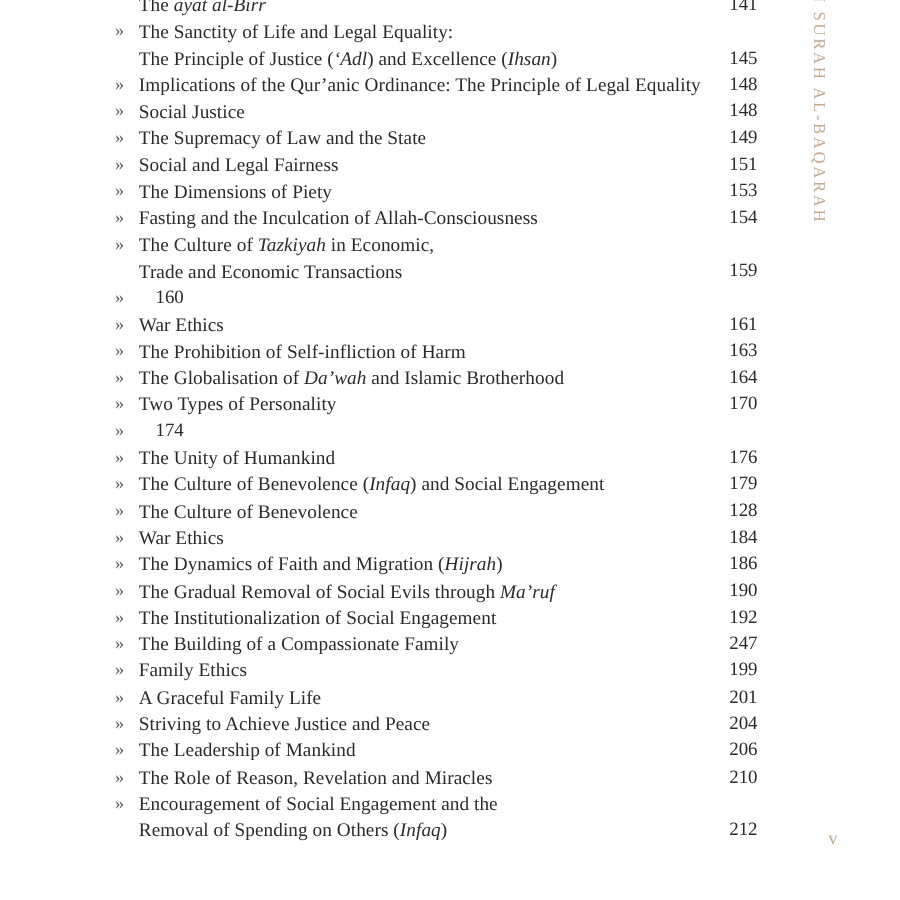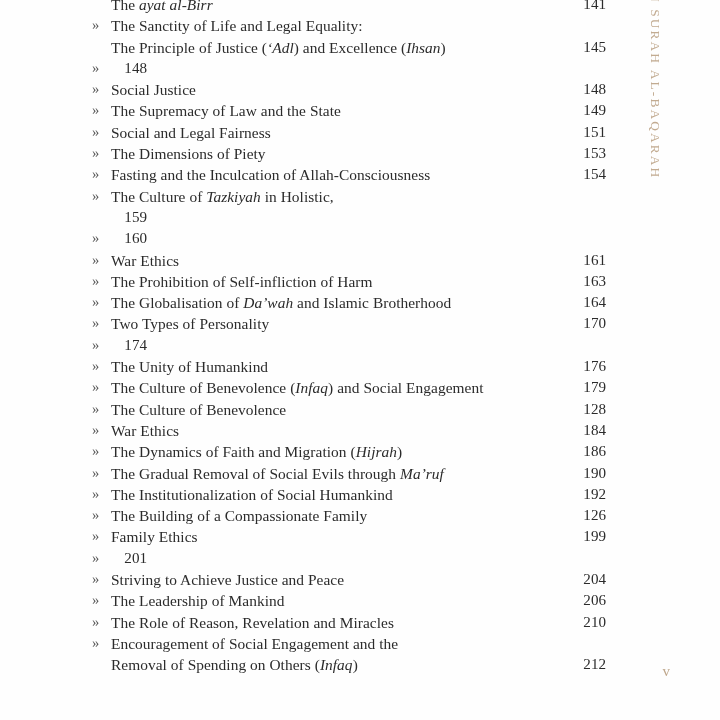--- a/index.html
+++ b/index.html
@@ -124,20 +124,21 @@
         <span class="label"><span>The Sanctity of Life and Legal Equality:</span></span>
         <span class="pg empty"></span>
       </div>
       <div class="entry cont">
         <span class="bullet blank"></span>
         <span class="label"><span>The Principle of Justice (</span><i>‘Adl</i><span>) and Excellence (</span><i>Ihsan</i><span>)</span></span>
         <span class="pg">145</span>
       </div>
       <div class="entry">
         <span class="bullet">»</span>
+        <span class="label"><span>Implications of the Qur’anic Ordinance: The Principle of Legal Equality</span></span>
         <span class="pg">148</span>
       </div>
       <div class="entry">
         <span class="bullet">»</span>
         <span class="label"><span>Social Justice</span></span>
         <span class="pg">148</span>
       </div>
       <div class="entry">
         <span class="bullet">»</span>
         <span class="label"><span>The Supremacy of Law and the State</span></span>
@@ -153,25 +154,26 @@
         <span class="label"><span>The Dimensions of Piety</span></span>
         <span class="pg">153</span>
       </div>
       <div class="entry">
         <span class="bullet">»</span>
         <span class="label"><span>Fasting and the Inculcation of Allah-Consciousness</span></span>
         <span class="pg">154</span>
       </div>
       <div class="entry">
         <span class="bullet">»</span>
-        <span class="label"><span>The Culture of </span><i>Tazkiyah</i><span> in Holistic,</span></span>
+        <span class="label"><span>The Culture of </span><i>Tazkiyah</i><span> in Economic,</span></span>
         <span class="pg empty"></span>
       </div>
       <div class="entry cont">
         <span class="bullet blank"></span>
+        <span class="label"><span>Trade and Economic Transactions</span></span>
         <span class="pg">159</span>
       </div>
       <div class="entry">
         <span class="bullet">»</span>
         <span class="pg">160</span>
       </div>
       <div class="entry">
         <span class="bullet">»</span>
         <span class="label"><span>War Ethics</span></span>
         <span class="pg">161</span>
@@ -220,35 +222,36 @@
         <span class="label"><span>The Dynamics of Faith and Migration (</span><i>Hijrah</i><span>)</span></span>
         <span class="pg">186</span>
       </div>
       <div class="entry">
         <span class="bullet">»</span>
         <span class="label"><span>The Gradual Removal of Social Evils through </span><i>Ma’ruf</i></span>
         <span class="pg">190</span>
       </div>
       <div class="entry">
         <span class="bullet">»</span>
-        <span class="label"><span>The Institutionalization of Social Humankind</span></span>
+        <span class="label"><span>The Institutionalization of Social Engagement</span></span>
         <span class="pg">192</span>
       </div>
       <div class="entry">
         <span class="bullet">»</span>
         <span class="label"><span>The Building of a Compassionate Family</span></span>
-        <span class="pg">126</span>
+        <span class="pg">247</span>
       </div>
       <div class="entry">
         <span class="bullet">»</span>
         <span class="label"><span>Family Ethics</span></span>
         <span class="pg">199</span>
       </div>
       <div class="entry">
         <span class="bullet">»</span>
+        <span class="label"><span>A Graceful Family Life</span></span>
         <span class="pg">201</span>
       </div>
       <div class="entry">
         <span class="bullet">»</span>
         <span class="label"><span>Striving to Achieve Justice and Peace</span></span>
         <span class="pg">204</span>
       </div>
       <div class="entry">
         <span class="bullet">»</span>
         <span class="label"><span>The Leadership of Mankind</span></span>

